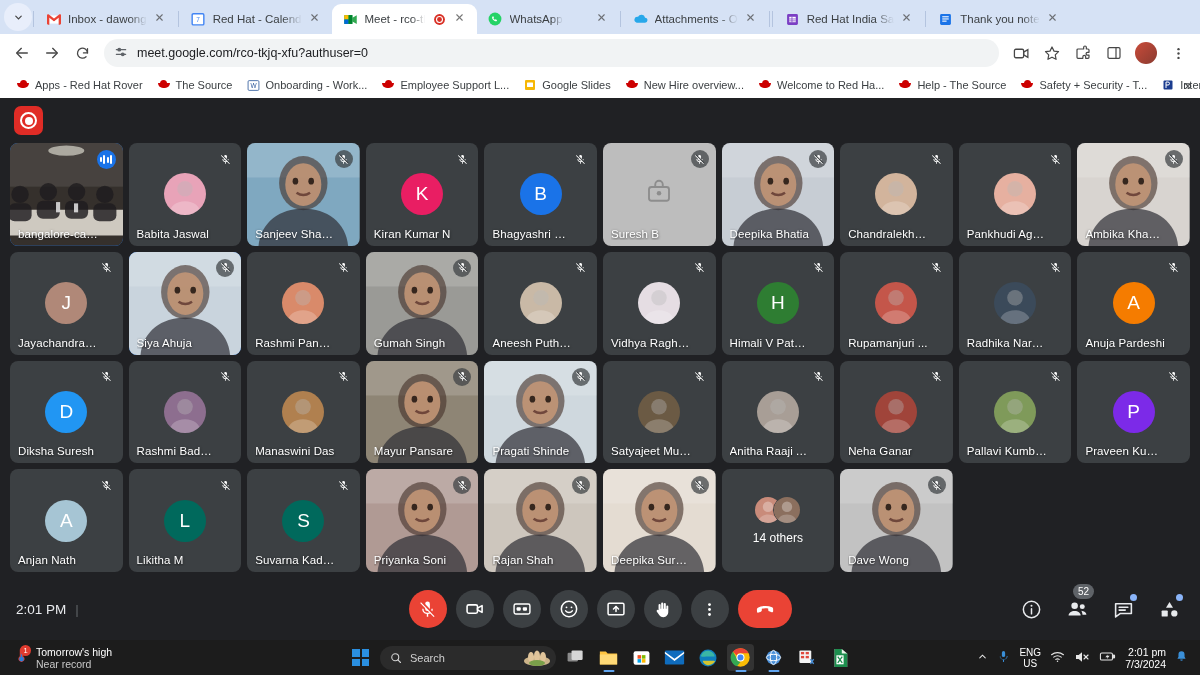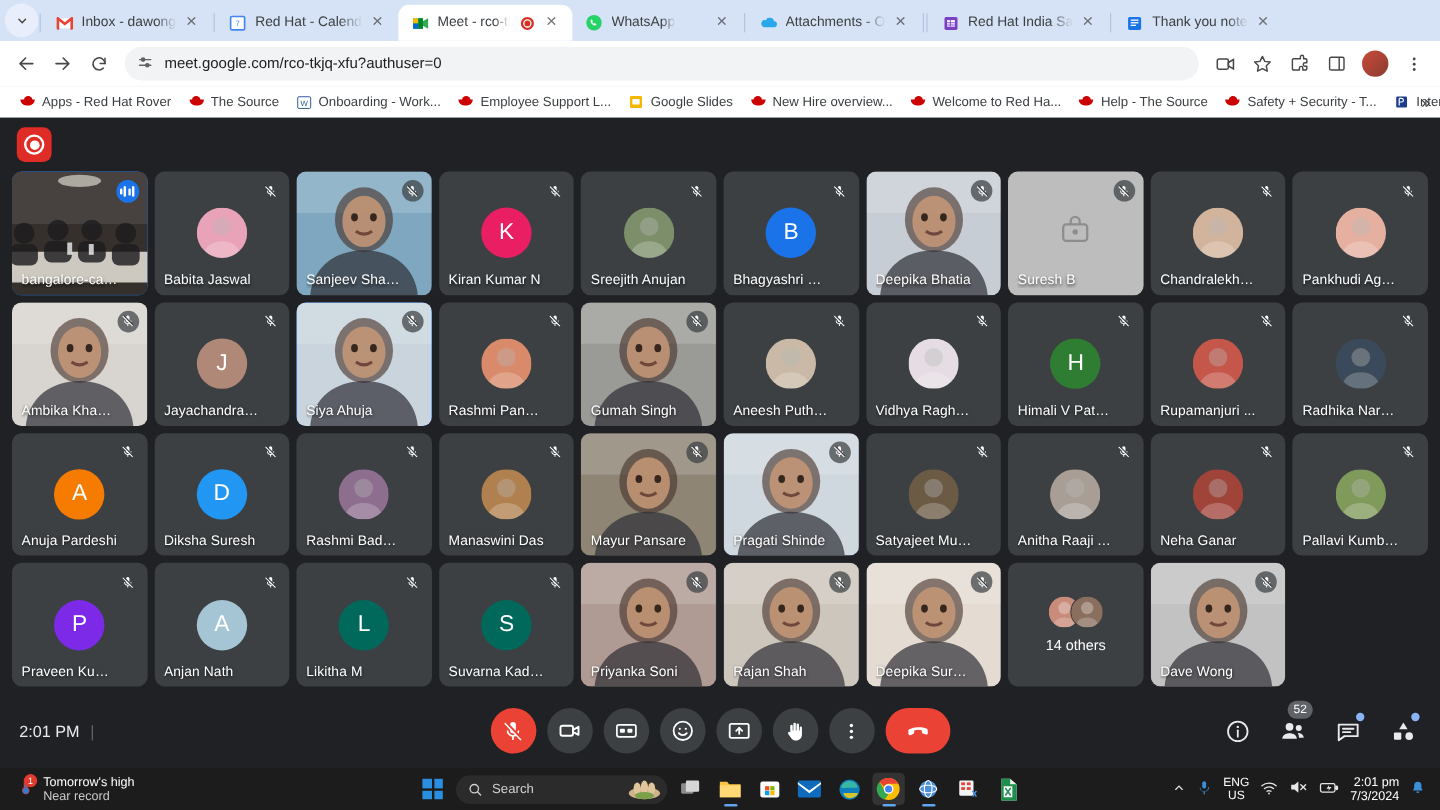--- a/index.html
+++ b/index.html
@@ -508,78 +508,59 @@
           <div class="mic">
             <svg width="11" height="11" viewBox="0 0 24 24" fill="#fff">
               <path d="M12 14a3 3 0 0 0 3-3V5a3 3 0 0 0-6 0v6a3 3 0 0 0 3 3z"></path>
               <path d="M17 11a5 5 0 0 1-10 0H5.3a6.7 6.7 0 0 0 5.8 6.6V21h1.8v-3.4A6.7 6.7 0 0 0 18.7 11z"></path>
               <line x1="3" y1="3" x2="21" y2="21" stroke="#fff" stroke-width="2.4"></line>
               <line x1="4.4" y1="1.8" x2="22.4" y2="19.8" stroke="#3c4043" stroke-width="2.2"></line>
             </svg>
           </div>
         </div>
         <div class="tile">
-          <div class="avi img" style="width:42px;height:42px;overflow:hidden;">
-            <svg width="100%" height="100%" viewBox="0 0 40 40" preserveAspectRatio="xMidYMid slice">
-              <rect width="40" height="40" fill="#7d8f6a"></rect>
-              <circle cx="20" cy="15" r="7.4" fill="rgba(255,255,255,.30)"></circle>
-              <path d="M5 40c0-8.4 6.7-13.2 15-13.2S35 31.6 35 40z" fill="rgba(255,255,255,.22)"></path>
-              <circle cx="20" cy="15" r="7.4" fill="rgba(0,0,0,.10)"></circle>
-            </svg>
-          </div>
-          <div class="name">Sreejith Anujan</div>
-          <div class="mic">
-            <svg width="11" height="11" viewBox="0 0 24 24" fill="#fff">
-              <path d="M12 14a3 3 0 0 0 3-3V5a3 3 0 0 0-6 0v6a3 3 0 0 0 3 3z"></path>
-              <path d="M17 11a5 5 0 0 1-10 0H5.3a6.7 6.7 0 0 0 5.8 6.6V21h1.8v-3.4A6.7 6.7 0 0 0 18.7 11z"></path>
-              <line x1="3" y1="3" x2="21" y2="21" stroke="#fff" stroke-width="2.4"></line>
-              <line x1="4.4" y1="1.8" x2="22.4" y2="19.8" stroke="#3c4043" stroke-width="2.2"></line>
-            </svg>
-          </div>
-        </div>
-        <div class="tile">
           <div class="avi" style="width:42px;height:42px;background:#1a73e8;">B</div>
           <div class="name">Bhagyashri Ma...</div>
           <div class="mic">
+            <svg width="11" height="11" viewBox="0 0 24 24" fill="#fff">
+              <path d="M12 14a3 3 0 0 0 3-3V5a3 3 0 0 0-6 0v6a3 3 0 0 0 3 3z"></path>
+              <path d="M17 11a5 5 0 0 1-10 0H5.3a6.7 6.7 0 0 0 5.8 6.6V21h1.8v-3.4A6.7 6.7 0 0 0 18.7 11z"></path>
+              <line x1="3" y1="3" x2="21" y2="21" stroke="#fff" stroke-width="2.4"></line>
+              <line x1="4.4" y1="1.8" x2="22.4" y2="19.8" stroke="#3c4043" stroke-width="2.2"></line>
+            </svg>
+          </div>
+        </div>
+        <div class="tile" style="background: rgb(189, 189, 189);">
+          <div><svg width="30" height="30" viewBox="0 0 24 24" fill="none" stroke="#8d8d8d" stroke-width="1.5">
+              <rect x="4" y="8" width="16" height="11" rx="2"></rect>
+              <path d="M9 8V6a3 3 0 0 1 6 0v2"></path>
+              <circle cx="12" cy="13" r="1.8" fill="#8d8d8d" stroke="none"></circle>
+            </svg></div>
+          <div class="name">Suresh B</div>
+          <div class="mic chip">
             <svg width="11" height="11" viewBox="0 0 24 24" fill="#fff">
               <path d="M12 14a3 3 0 0 0 3-3V5a3 3 0 0 0-6 0v6a3 3 0 0 0 3 3z"></path>
               <path d="M17 11a5 5 0 0 1-10 0H5.3a6.7 6.7 0 0 0 5.8 6.6V21h1.8v-3.4A6.7 6.7 0 0 0 18.7 11z"></path>
               <line x1="3" y1="3" x2="21" y2="21" stroke="#fff" stroke-width="2.4"></line>
               <line x1="4.4" y1="1.8" x2="22.4" y2="19.8" stroke="#3c4043" stroke-width="2.2"></line>
             </svg>
           </div>
         </div>
         <div class="tile">
           <div class="photo"><svg width="100%" height="100%" viewBox="0 0 40 40" preserveAspectRatio="xMidYMid slice">
               <rect width="40" height="40" fill="#c7cdd4"></rect>
               <rect y="0" width="40" height="14" fill="rgba(255,255,255,.16)"></rect>
               <ellipse cx="20" cy="16" rx="8.6" ry="9.6" fill="rgba(70,50,42,.62)"></ellipse>
               <ellipse cx="20" cy="16.5" rx="6.4" ry="7.6" fill="rgba(196,150,118,.88)"></ellipse>
               <path d="M4 40c0-9.5 7.2-15 16-15s16 5.5 16 15z" fill="rgba(45,45,52,.70)"></path>
               <ellipse cx="17.2" cy="15.3" rx="1" ry="1.2" fill="rgba(30,20,15,.85)"></ellipse>
               <ellipse cx="22.8" cy="15.3" rx="1" ry="1.2" fill="rgba(30,20,15,.85)"></ellipse>
               <path d="M17.6 19.4q2.4 1.7 4.8 0" stroke="rgba(80,40,35,.7)" stroke-width=".9" fill="none"></path>
             </svg></div>
           <div class="name">Deepika Bhatia</div>
-          <div class="mic chip">
-            <svg width="11" height="11" viewBox="0 0 24 24" fill="#fff">
-              <path d="M12 14a3 3 0 0 0 3-3V5a3 3 0 0 0-6 0v6a3 3 0 0 0 3 3z"></path>
-              <path d="M17 11a5 5 0 0 1-10 0H5.3a6.7 6.7 0 0 0 5.8 6.6V21h1.8v-3.4A6.7 6.7 0 0 0 18.7 11z"></path>
-              <line x1="3" y1="3" x2="21" y2="21" stroke="#fff" stroke-width="2.4"></line>
-              <line x1="4.4" y1="1.8" x2="22.4" y2="19.8" stroke="#3c4043" stroke-width="2.2"></line>
-            </svg>
-          </div>
-        </div>
-        <div class="tile" style="background: rgb(189, 189, 189);">
-          <div><svg width="30" height="30" viewBox="0 0 24 24" fill="none" stroke="#8d8d8d" stroke-width="1.5">
-              <rect x="4" y="8" width="16" height="11" rx="2"></rect>
-              <path d="M9 8V6a3 3 0 0 1 6 0v2"></path>
-              <circle cx="12" cy="13" r="1.8" fill="#8d8d8d" stroke="none"></circle>
-            </svg></div>
-          <div class="name">Suresh B</div>
           <div class="mic chip">
             <svg width="11" height="11" viewBox="0 0 24 24" fill="#fff">
               <path d="M12 14a3 3 0 0 0 3-3V5a3 3 0 0 0-6 0v6a3 3 0 0 0 3 3z"></path>
               <path d="M17 11a5 5 0 0 1-10 0H5.3a6.7 6.7 0 0 0 5.8 6.6V21h1.8v-3.4A6.7 6.7 0 0 0 18.7 11z"></path>
               <line x1="3" y1="3" x2="21" y2="21" stroke="#fff" stroke-width="2.4"></line>
               <line x1="4.4" y1="1.8" x2="22.4" y2="19.8" stroke="#3c4043" stroke-width="2.2"></line>
             </svg>
           </div>
         </div>
         <div class="tile">

